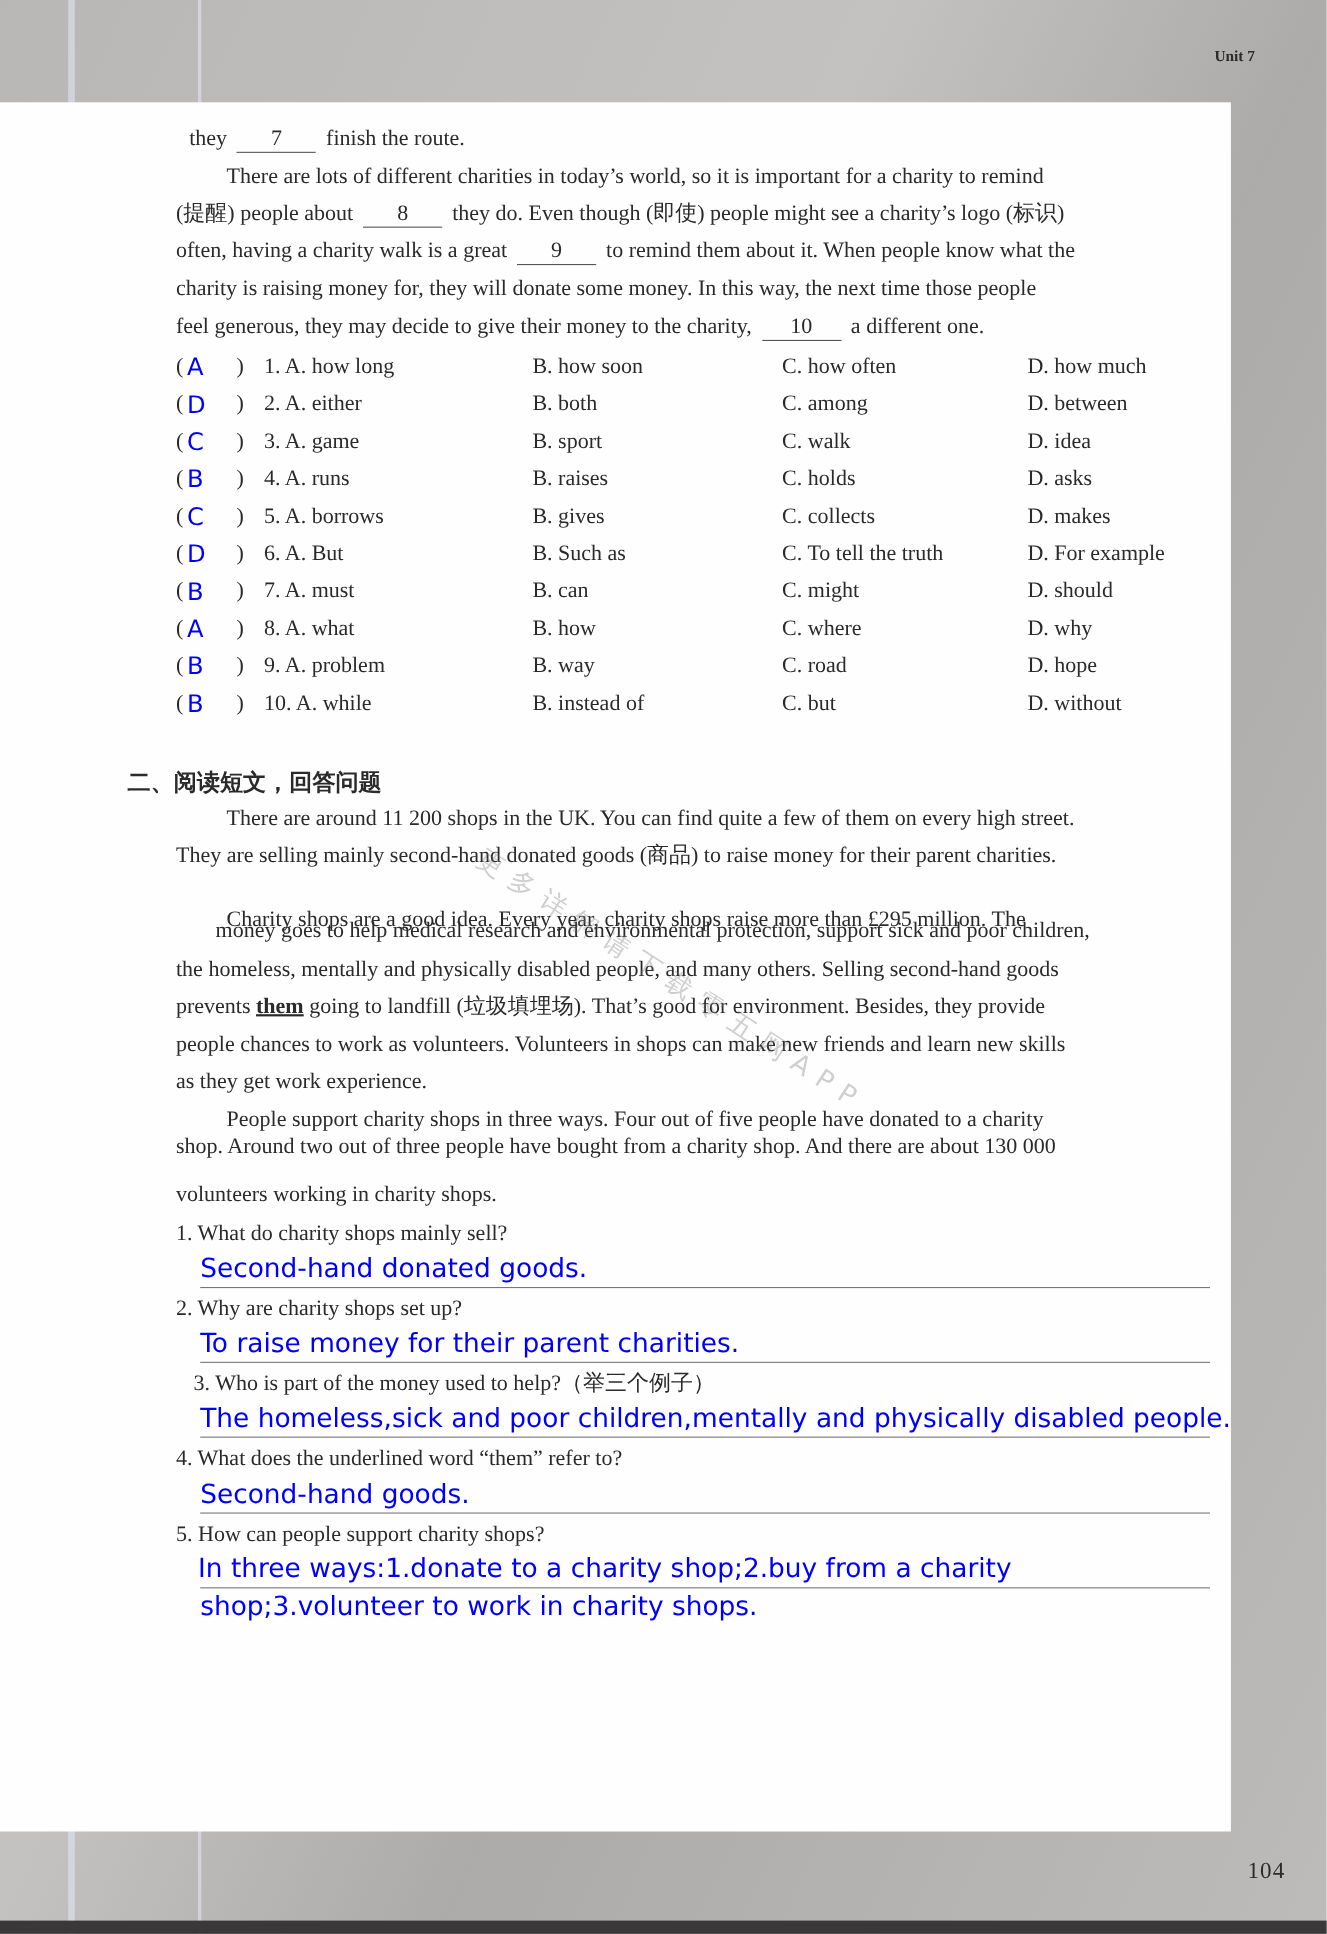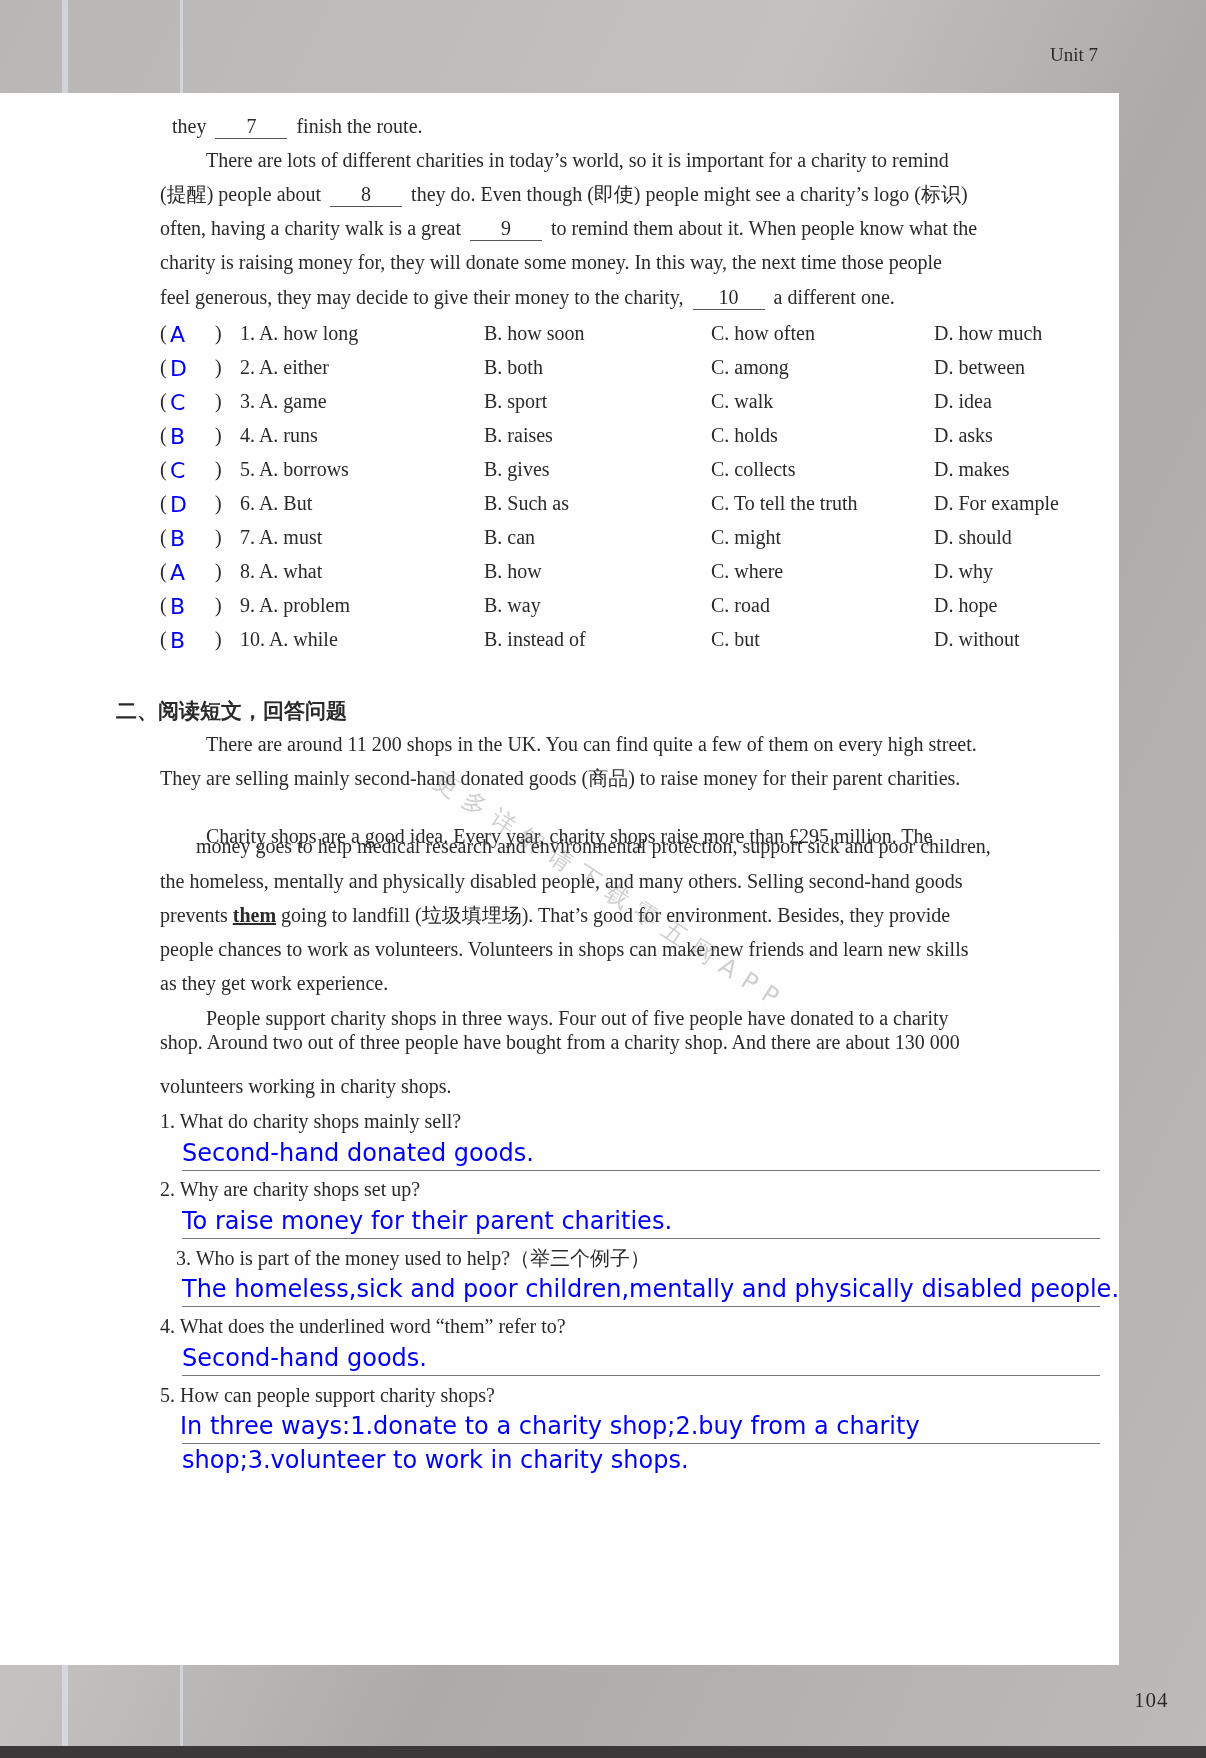--- a/index.html
+++ b/index.html
@@ -5,21 +5,21 @@
   html, body { margin: 0; padding: 0; }
   body {
     width: 1206px; height: 1758px; position: relative; overflow: hidden;
     background: linear-gradient(115deg, #b9b7b6 0%, #c4c2c1 40%, #adabaa 60%, #bdbbba 100%);
     font-family: "Liberation Serif", "DejaVu Serif", serif;
     color: #2a2a2a;
   }
   .bg-stripe { position: absolute; top: 0; bottom: 0; width: 6px; background: rgba(230,232,245,0.55); }
   .bottom-band { position: absolute; left: 0; right: 0; bottom: 0; height: 12px; background: #3a3838; }
   .unit-label {
-    position: absolute; left: 1050px; top: 44px; font-size: 19px; font-weight: normal; color: #2b2b2b;
+    position: absolute; left: 1104px; top: 44px; font-size: 14px; font-weight: bold; color: #2b2b2b;
   }
   .page-number {
     position: absolute; left: 1134px; top: 1688px; font-size: 21px; color: #2b2b2b; letter-spacing: 1px;
   }
   .paper {
     position: absolute; left: 0; top: 93px; width: 1119px; height: 1572px; background: #fefefe;
   }
   .line { position: absolute; font-size: 20px; line-height: 24px; white-space: nowrap; }
   .blank {
     display: inline-block; border-bottom: 1px solid #555; text-align: center; margin: 0 4px;

